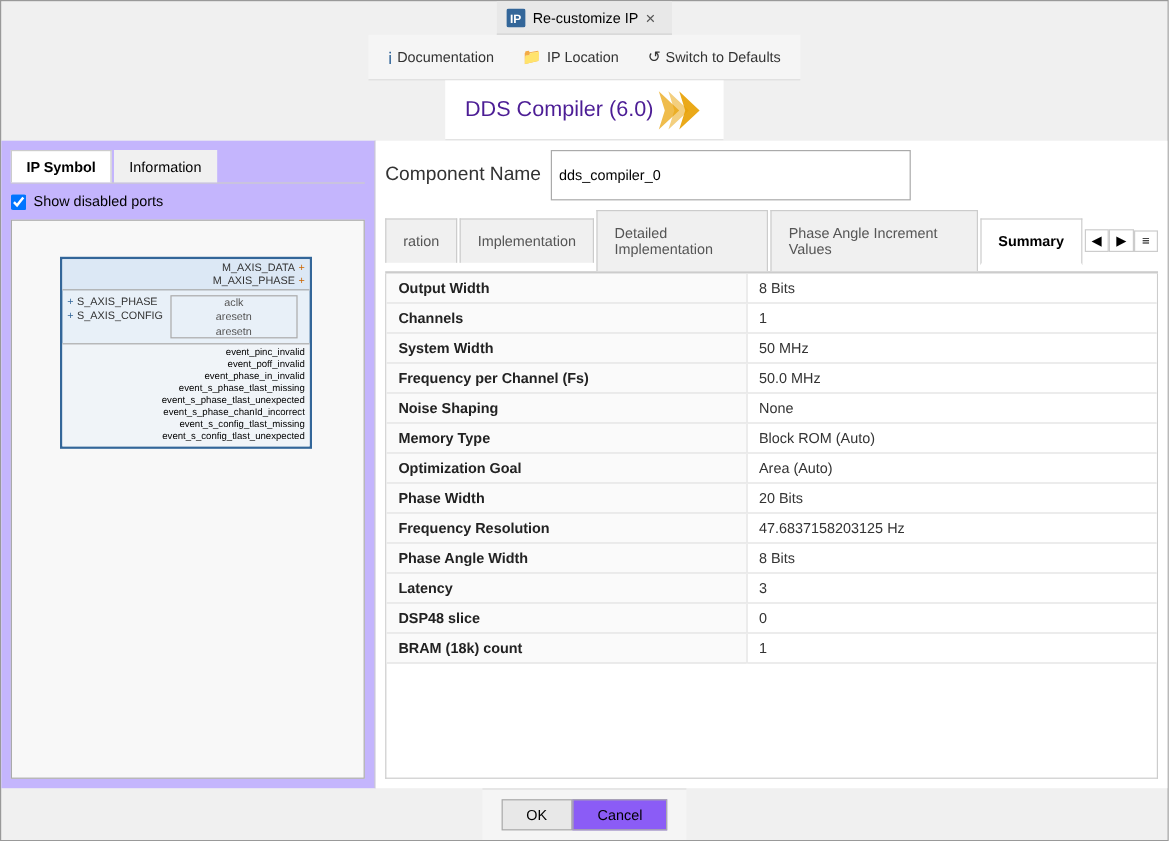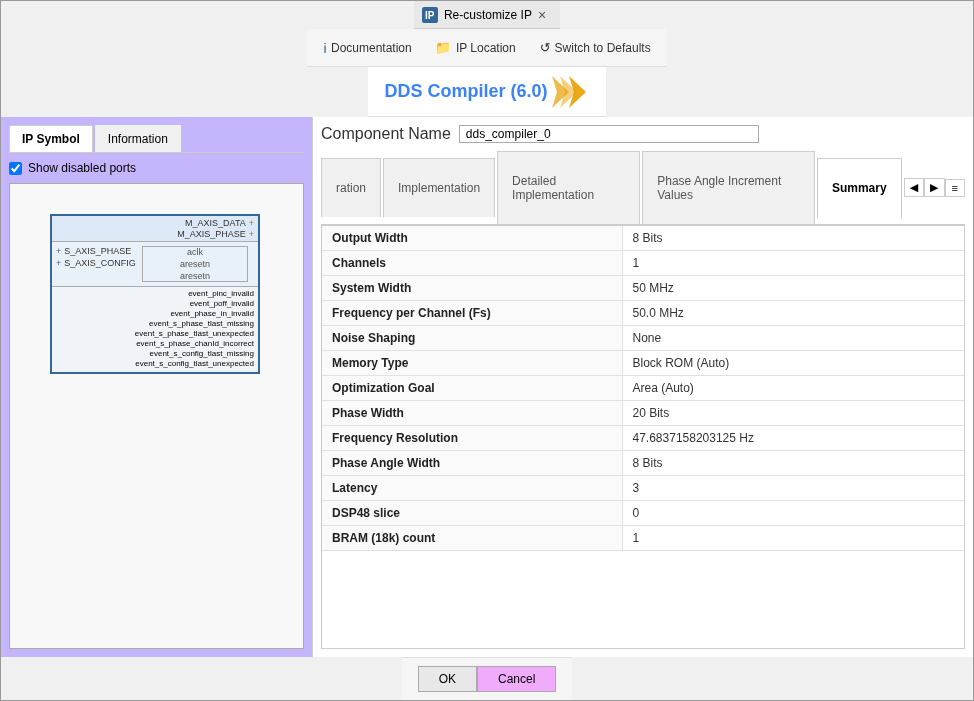--- a/index.html
+++ b/index.html
@@ -8,59 +8,59 @@
     .window { width: 974px; height: 701px; background: #f0f0f0; border: 1px solid #999; display: flex; flex-direction: column; align-items: center; }
 
     .title-bar { background: #e8e8e8; border-bottom: 1px solid #ccc; display: flex; align-items: center; justify-content: space-between; padding: 4px 8px; height: 28px; }
     .title-bar-left { display: flex; align-items: center; gap: 6px; font-size: 12px; font-weight: normal; }
     .close-btn { cursor: pointer; font-size: 14px; color: #555; background: none; border: none; padding: 2px 6px; }
 
     .toolbar { background: #f5f5f5; border-bottom: 1px solid #ddd; padding: 6px 12px; display: flex; align-items: center; gap: 16px; height: 38px; }
     .toolbar-btn { display: flex; align-items: center; gap: 4px; cursor: pointer; color: #333; font-size: 12px; background: none; border: none; padding: 2px 4px; }
 
     .app-header { background: #fff; border-bottom: 1px solid #ddd; padding: 8px 16px; display: flex; align-items: center; justify-content: space-between; height: 50px; }
-    .app-title { font-size: 18px; font-weight: bold; color: #3b82f6; }
+    .app-title { font-size: 18px; font-weight: normal; color: #4c1d95; }
 
     .main-content { display: flex; flex: 1; overflow: hidden; }
 
     .left-panel { width: 312px; border-right: 1px solid #ccc; background: #c4b5fd; display: flex; flex-direction: column; padding: 8px; }
     .left-tabs { display: flex; border-bottom: 1px solid #ccc; margin-bottom: 8px; }
     .left-tab { padding: 6px 12px; cursor: pointer; font-size: 12px; border: 1px solid transparent; border-bottom: none; margin-right: 2px; }
     .left-tab.active { background: #fff; border-color: #ccc; border-bottom-color: #fff; font-weight: bold; }
     .left-tab:not(.active) { background: #f0f0f0; }
 
     .checkbox-row { display: flex; align-items: center; gap: 6px; margin-bottom: 8px; cursor: pointer; }
     .checkbox-row input { cursor: pointer; }
 
     .ip-symbol-area { flex: 1; border: 1px solid #aaa; background: #f8f8f8; position: relative; overflow: hidden; min-height: 200px; }
     .ip-block { position: absolute; top: 30px; left: 40px; border: 2px solid #336699; background: #e8f0f8; width: 210px; }
     .port-line { display: flex; align-items: center; gap: 3px; color: #333; font-size: 9px; }
 
     .right-panel { flex: 1; background: #fff; display: flex; flex-direction: column; padding: 8px; }
     .component-name-row { display: flex; align-items: center; gap: 8px; margin-bottom: 8px; }
     .component-label { font-size: 16px; color: #333; }
-    .component-input { border: 1px solid #aaa; padding: 1px 6px; font-size: 12px; width: 300px; }
+    .component-input { border: 1px solid #aaa; padding: 13px 6px; font-size: 12px; width: 300px; }
 
     .tabs-bar { display: flex; align-items: center; border-bottom: 2px solid #ccc; margin-bottom: 0; }
-    .tab-item { padding: 22px 14px; cursor: pointer; font-size: 12px; border: 1px solid #ccc; border-bottom: none; margin-right: 2px; background: #f0f0f0; color: #555; }
+    .tab-item { padding: 11px 14px; cursor: pointer; font-size: 12px; border: 1px solid #ccc; border-bottom: none; margin-right: 2px; background: #f0f0f0; color: #555; }
     .tab-item.active { background: #fff; border-bottom: 2px solid #fff; font-weight: bold; color: #000; margin-bottom: -2px; z-index: 1; }
     .tab-nav { display: flex; align-items: center; margin-left: auto; }
     .tab-nav-btn { background: none; border: 1px solid #ccc; cursor: pointer; padding: 2px 5px; font-size: 11px; }
     .tab-menu-btn { background: none; border: 1px solid #ccc; cursor: pointer; padding: 2px 6px; font-size: 11px; }
 
     .summary-table { width: 100%; border-collapse: collapse; margin-top: 0; }
     .summary-table tr { border-bottom: 1px solid #e0e0e0; }
     .summary-table td { padding: 5px 10px; font-size: 12px; }
     .summary-table td:first-child { font-weight: bold; color: #222; background: #fafafa; width: 300px; border-right: 1px solid #e0e0e0; }
     .summary-table td:last-child { color: #333; background: #fff; }
 
     .tab-content { flex: 1; border: 1px solid #ccc; border-top: none; overflow-y: auto; }
 
     .footer { display: flex; justify-content: flex-end; gap: 0; padding: 8px 16px; border-top: 1px solid #ddd; background: #f5f5f5; }
-    .footer-btn { padding: 5px 20px; font-size: 12px; cursor: pointer; border: 1px solid #aaa; background: #f0abfc; }
+    .footer-btn { padding: 5px 20px; font-size: 12px; cursor: pointer; border: 1px solid #aaa; background: #8b5cf6; }
     .footer-btn.primary { background: #e8e8e8; }
 
     
     .xilinx-arrows { display: flex; flex-direction: column; align-items: flex-end; }
   </style>
 </head>
 <body>
 
 <div class="window">
 

